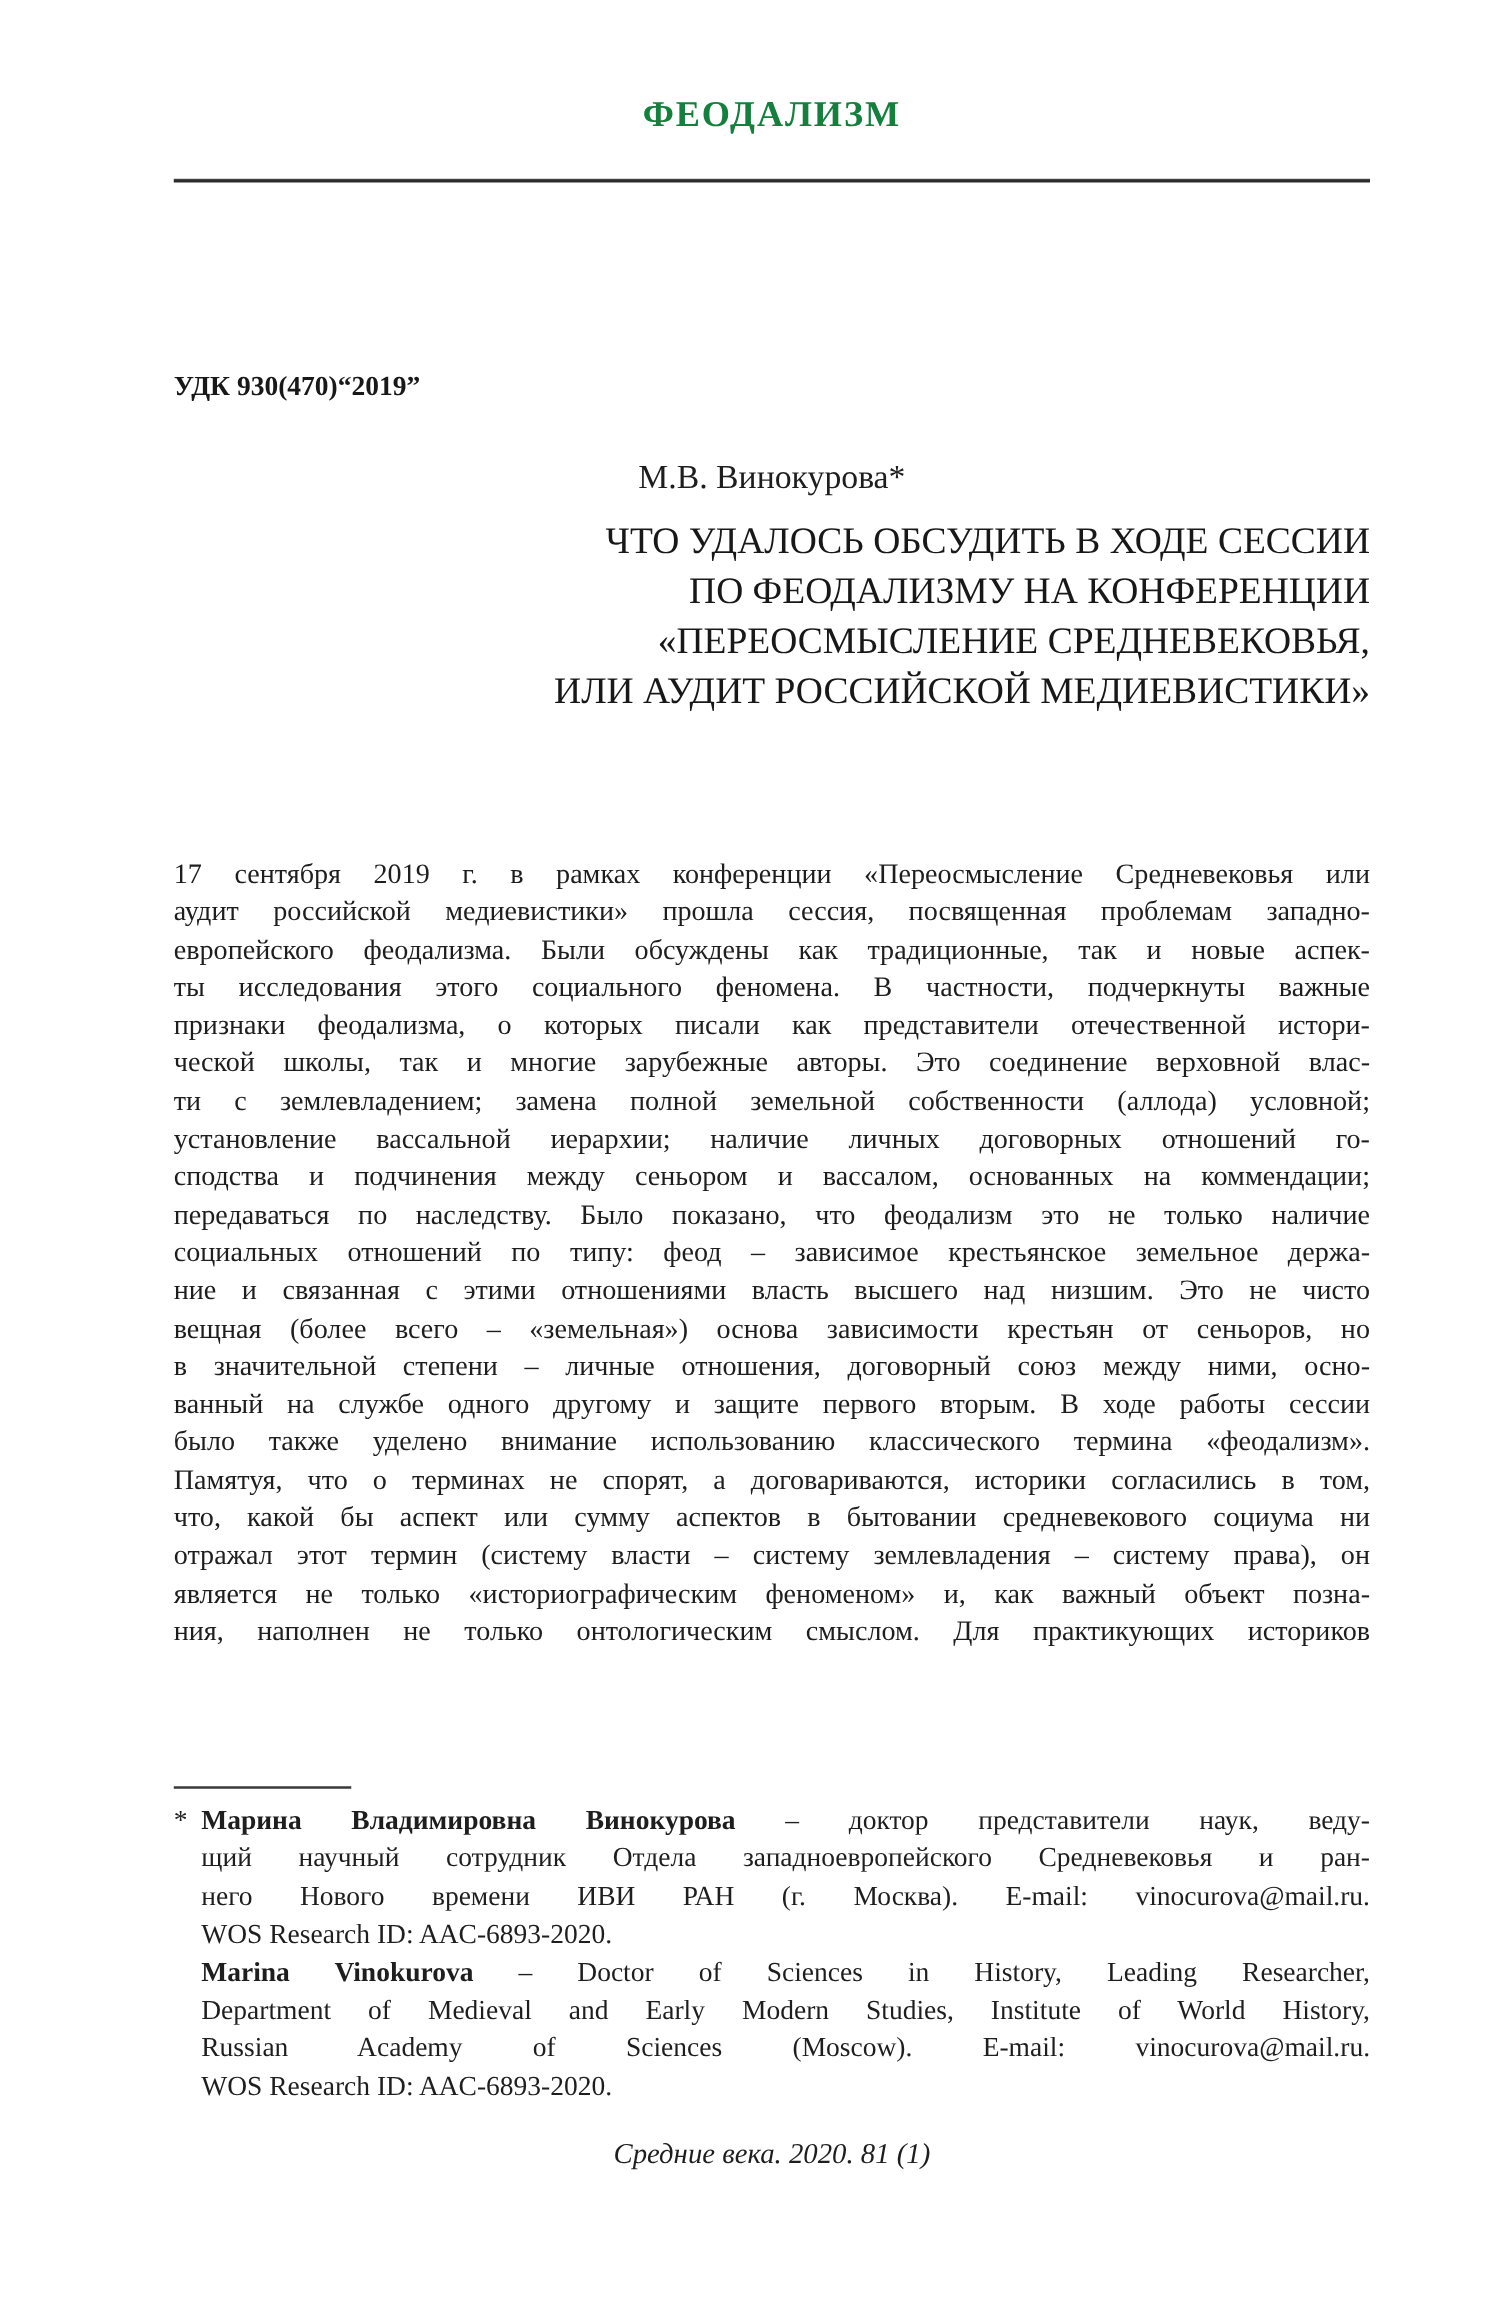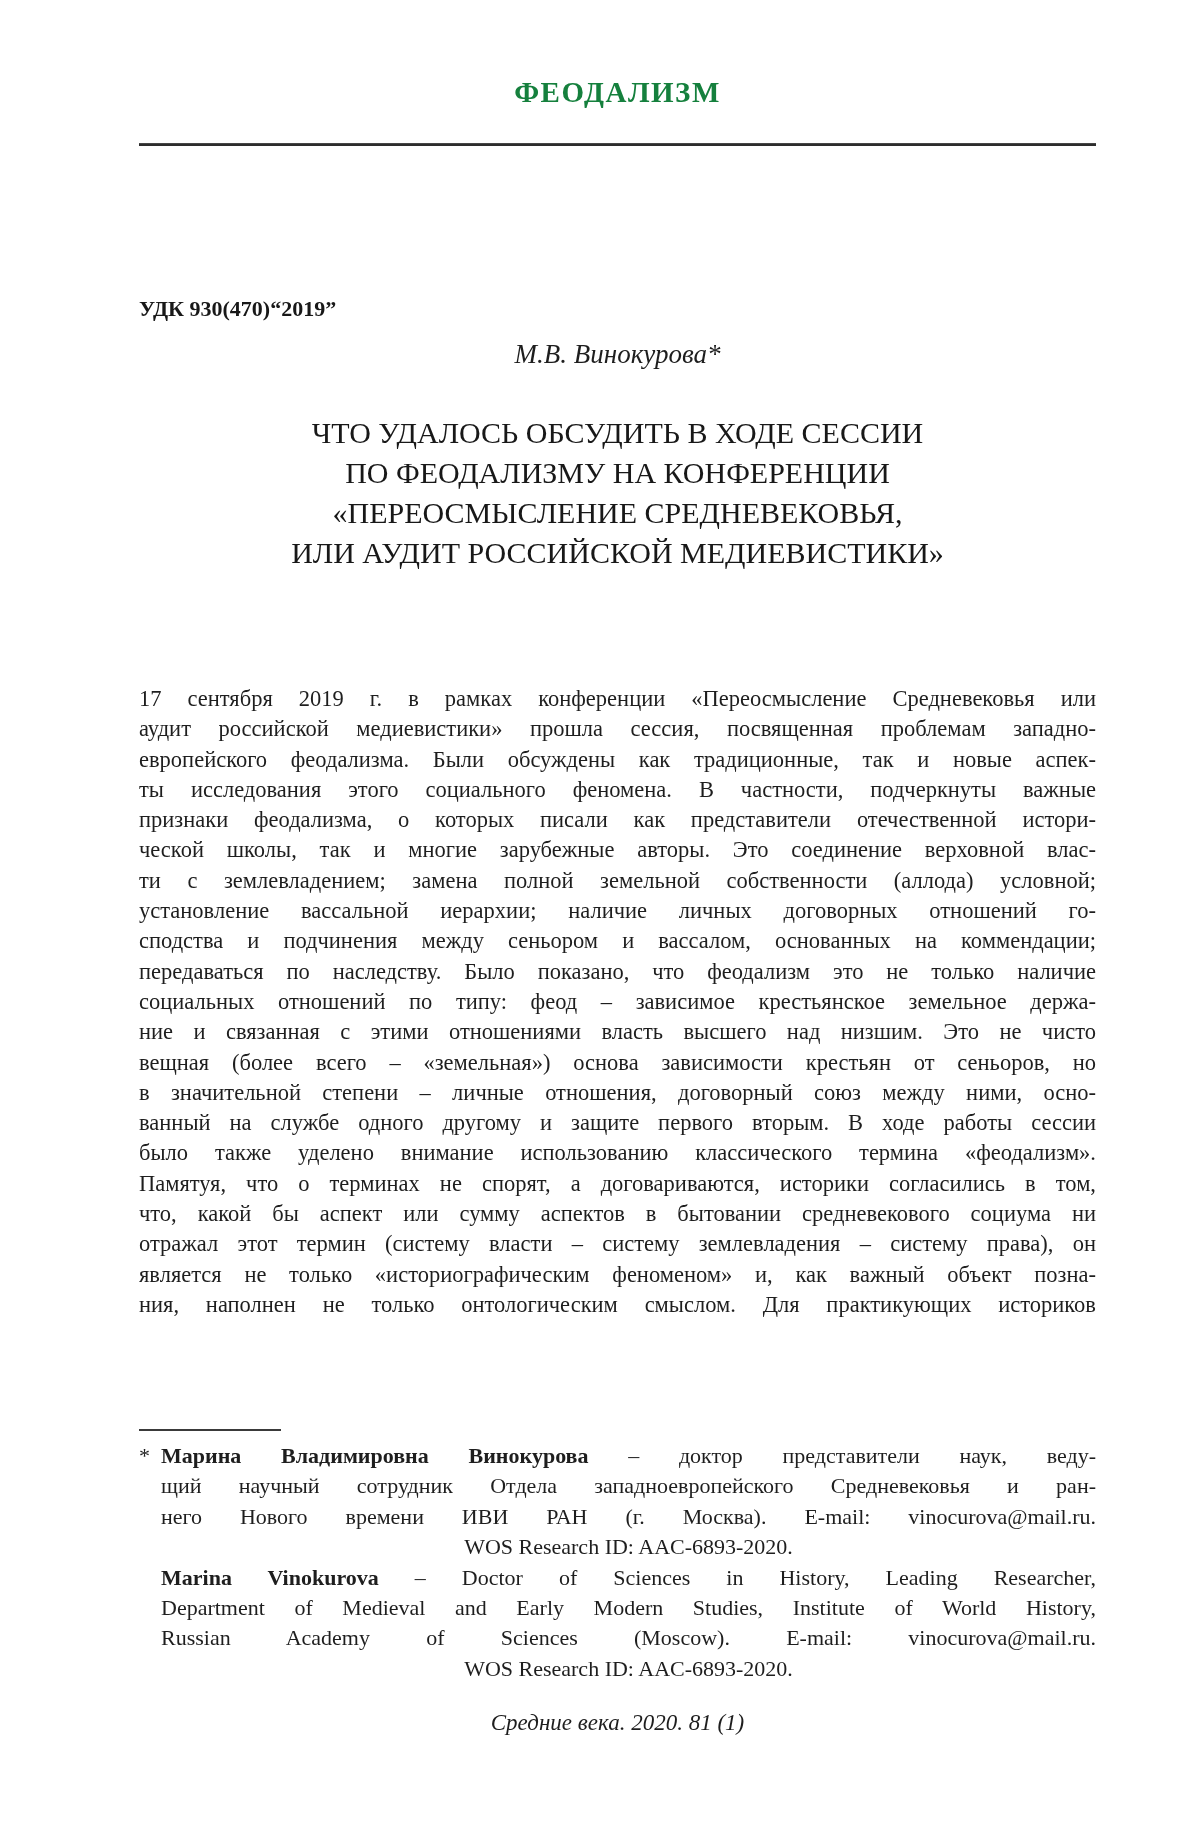--- a/index.html
+++ b/index.html
@@ -37,45 +37,44 @@
     height: 3px;
     background: linear-gradient(#555 0%, #2c2c2c 45%, #2c2c2c 100%);
   }
   .udc {
     top: 296px;
     font-size: 22px;
     font-weight: bold;
     color: #181818;
   }
   .author {
-    top: 339px;
+    top: 366px;
     text-align: center;
-    font-style: italic;
     font-size: 27px;
   }
   .article-title {
     top: 413px;
-    text-align: center;
+    text-align: right;
     font-size: 30px;
     line-height: 40px;
     color: #181818;
   }
   .article-body {
     top: 684px;
     font-size: 22.5px;
     line-height: 30.3px;
   }
   .jline {
     text-align: justify;
     text-align-last: justify;
     text-justify: inter-word;
     white-space: nowrap;
   }
   .lline {
-    text-align: center;
+    text-align: left;
   }
   .fn-rule {
     position: absolute;
     top: 1429px;
     left: 139px;
     width: 142px;
     height: 2px;
     background: #3a3a3a;
   }
   .footnote {

